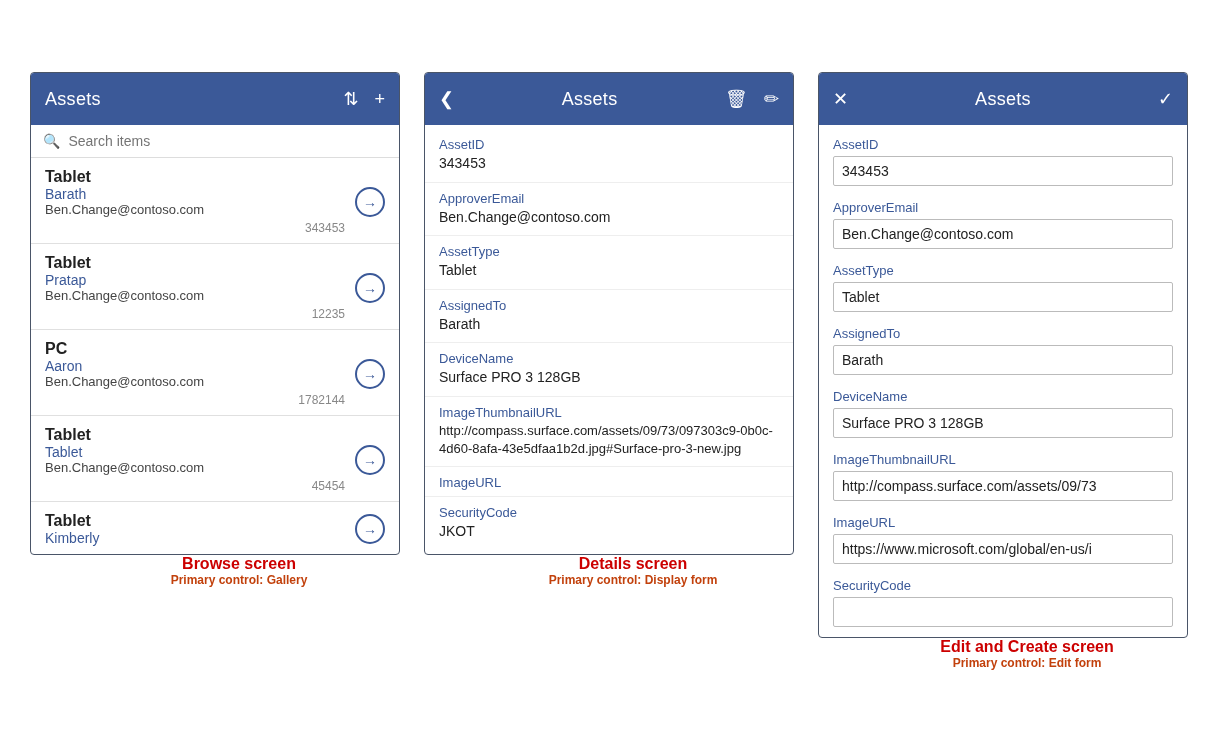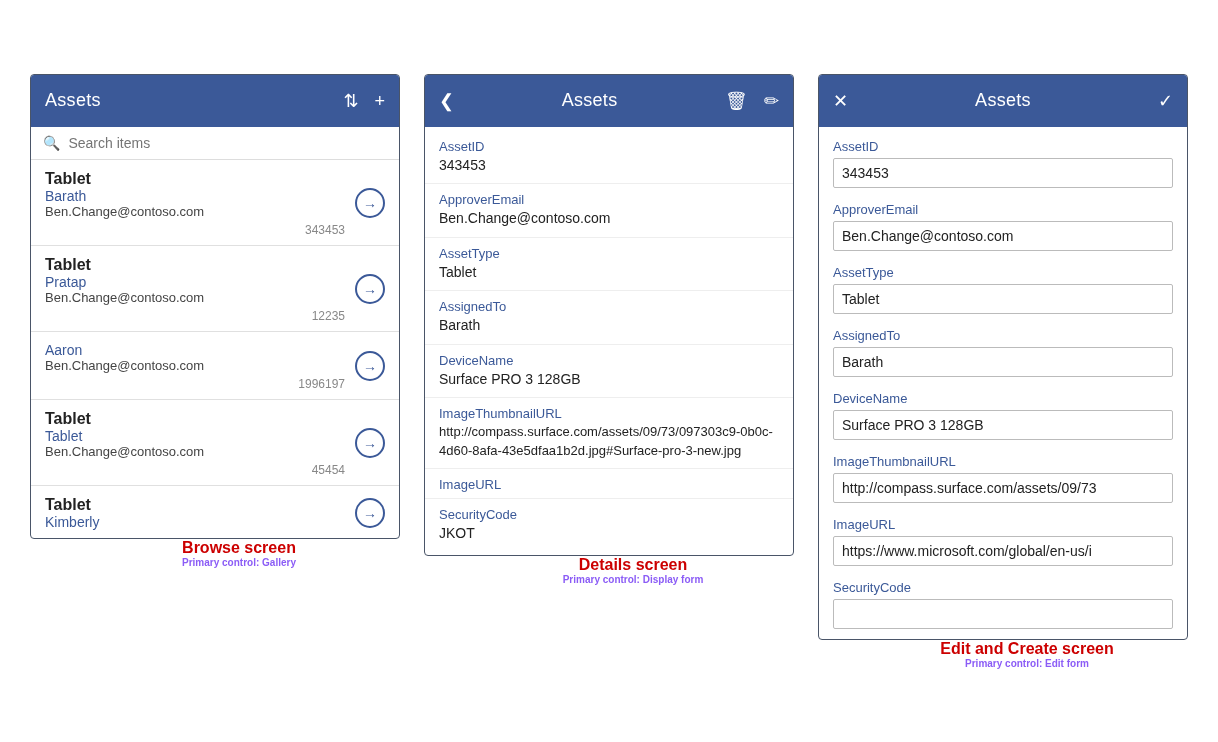--- a/index.html
+++ b/index.html
@@ -193,23 +193,23 @@
       margin-left: 48px;
     }
 
     .screen-label-main {
       font-size: 16px;
       font-weight: 700;
       color: #cc0000;
     }
 
     .screen-label-sub {
-      font-size: 10px;
+      font-size: 12px;
       font-weight: 600;
-      color: #8b5cf6;
+      color: #c2410c;
     }
 
     
     .details-fields {
       padding: 4px 0;
     }
 
     
     .edit-fields {
       padding: 4px 0;
@@ -257,23 +257,24 @@
             <div class="list-item-title">Tablet</div>
             <div class="list-item-name">Pratap</div>
             <div class="list-item-email">Ben.Change@contoso.com</div>
             <div class="list-item-id">12235</div>
           </div>
           <div class="arrow-btn">→</div>
         </div>
 
         <div class="list-item">
           <div class="list-item-content">
+            <div class="list-item-title">PC</div>
             <div class="list-item-name">Aaron</div>
             <div class="list-item-email">Ben.Change@contoso.com</div>
-            <div class="list-item-id">1996197</div>
+            <div class="list-item-id">1782144</div>
           </div>
           <div class="arrow-btn">→</div>
         </div>
 
         <div class="list-item">
           <div class="list-item-content">
             <div class="list-item-title">Tablet</div>
             <div class="list-item-name">Tablet</div>
             <div class="list-item-email">Ben.Change@contoso.com</div>
             <div class="list-item-id">45454</div>

